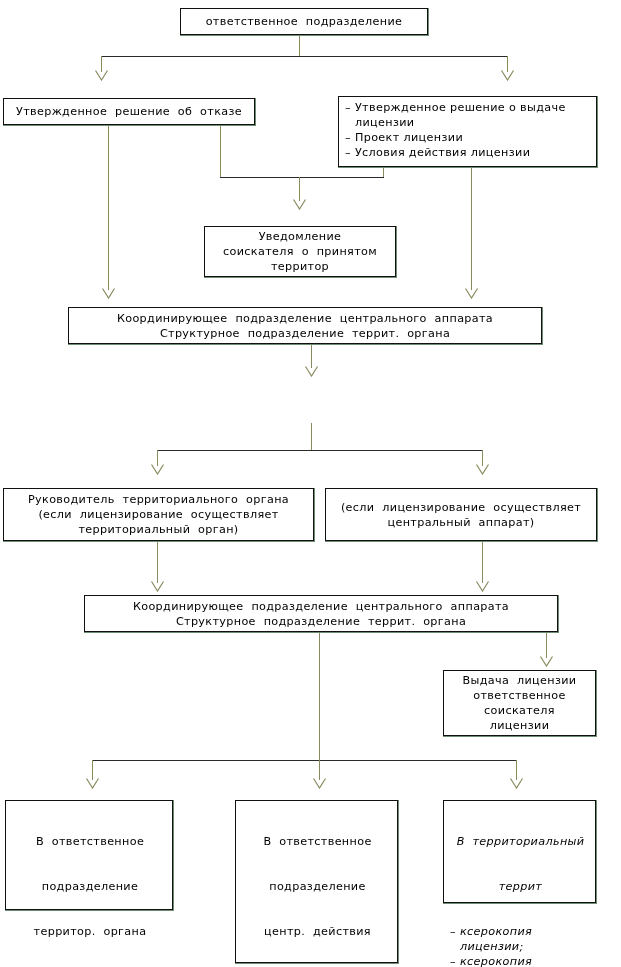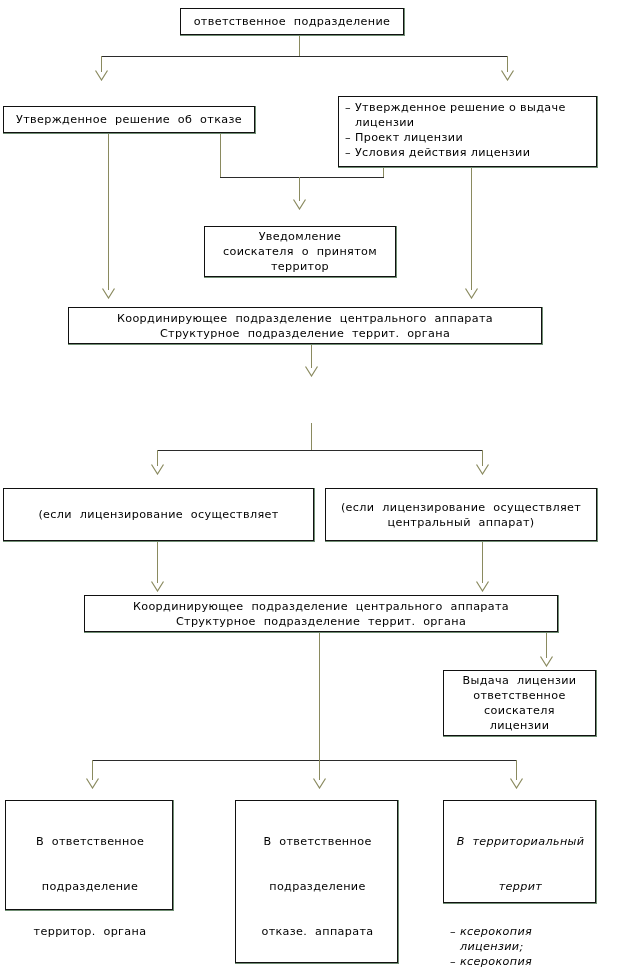--- a/index.html
+++ b/index.html
@@ -184,25 +184,25 @@
         <path d="M0.5 0.5 L6.5 10 L12.5 0.5" fill="none" stroke="#8a8a5f" stroke-width="1.2"></path>
       </svg>
   </div>
   <div class="vline" style="left:516px; top:760px; height:20px;"></div>
   <div class="arrow" style="left:510px; top:778px;">
     <svg width="13" height="11" viewBox="0 0 13 11">
         <path d="M0.5 0.5 L6.5 10 L12.5 0.5" fill="none" stroke="#8a8a5f" stroke-width="1.2"></path>
       </svg>
   </div>
 
-  <div class="node" style="left:180px; top:8px; width:224px; height:27px;">
+  <div class="node" style="left:180px; top:8px; width:248px; height:27px;">
     <span class="ln">ответственное  подразделение</span>
   </div>
 
-  <div class="node" style="left:3px; top:106px; width:252px; height:27px;">
+  <div class="node" style="left:3px; top:98px; width:252px; height:27px;">
     <span class="ln">Утвержденное  решение  об  отказе</span>
   </div>
 
   <div class="node listnode" style="left:338px; top:96px; width:259px; height:71px; font-size:11.2px;">
     <div class="bullets">
       <div class="bullet">
         <span class="dash">–</span>
         <span class="btxt">Утвержденное  решение  о  выдаче
 лицензии</span>
       </div>
@@ -223,21 +223,23 @@
     <span class="ln">территор</span>
   </div>
 
   <div class="node" style="left:68px; top:307px; width:474px; height:37px;">
     <span class="ln">Координирующее  подразделение  центрального  аппарата</span>
     <span class="ln">Структурное  подразделение  террит.  органа</span>
   </div>
 
 
   <div class="node" style="left:3px; top:488px; width:311px; height:53px;">
+    <span class="ln">Руководитель  территориального  органа</span>
     <span class="ln">(если  лицензирование  осуществляет</span>
+    <span class="ln">территориальный  орган)</span>
   </div>
 
   <div class="node" style="left:325px; top:488px; width:272px; height:53px;">
     <span class="ln">(если  лицензирование  осуществляет</span>
     <span class="ln">центральный  аппарат)</span>
   </div>
 
   <div class="node" style="left:84px; top:595px; width:474px; height:37px;">
     <span class="ln">Координирующее  подразделение  центрального  аппарата</span>
     <span class="ln">Структурное  подразделение  террит.  органа</span>
@@ -256,21 +258,21 @@
       <span class="ln">подразделение</span>
       <span class="ln">территор.  органа</span>
     </div>
 
   </div>
 
   <div class="node listnode" style="left:235px; top:800px; width:163px; height:163px;">
     <div class="hdr">
       <span class="ln">В  ответственное</span>
       <span class="ln">подразделение</span>
-      <span class="ln">отказе.  аппарата</span>
+      <span class="ln">центр.  действия</span>
     </div>
 
   </div>
 
   <div class="node listnode" style="left:443px; top:800px; width:153px; height:103px;font-style:italic;">
     <div class="hdr">
       <span class="ln">В  территориальный</span>
       <span class="ln">террит</span>
     </div>
     <div class="bullets">

